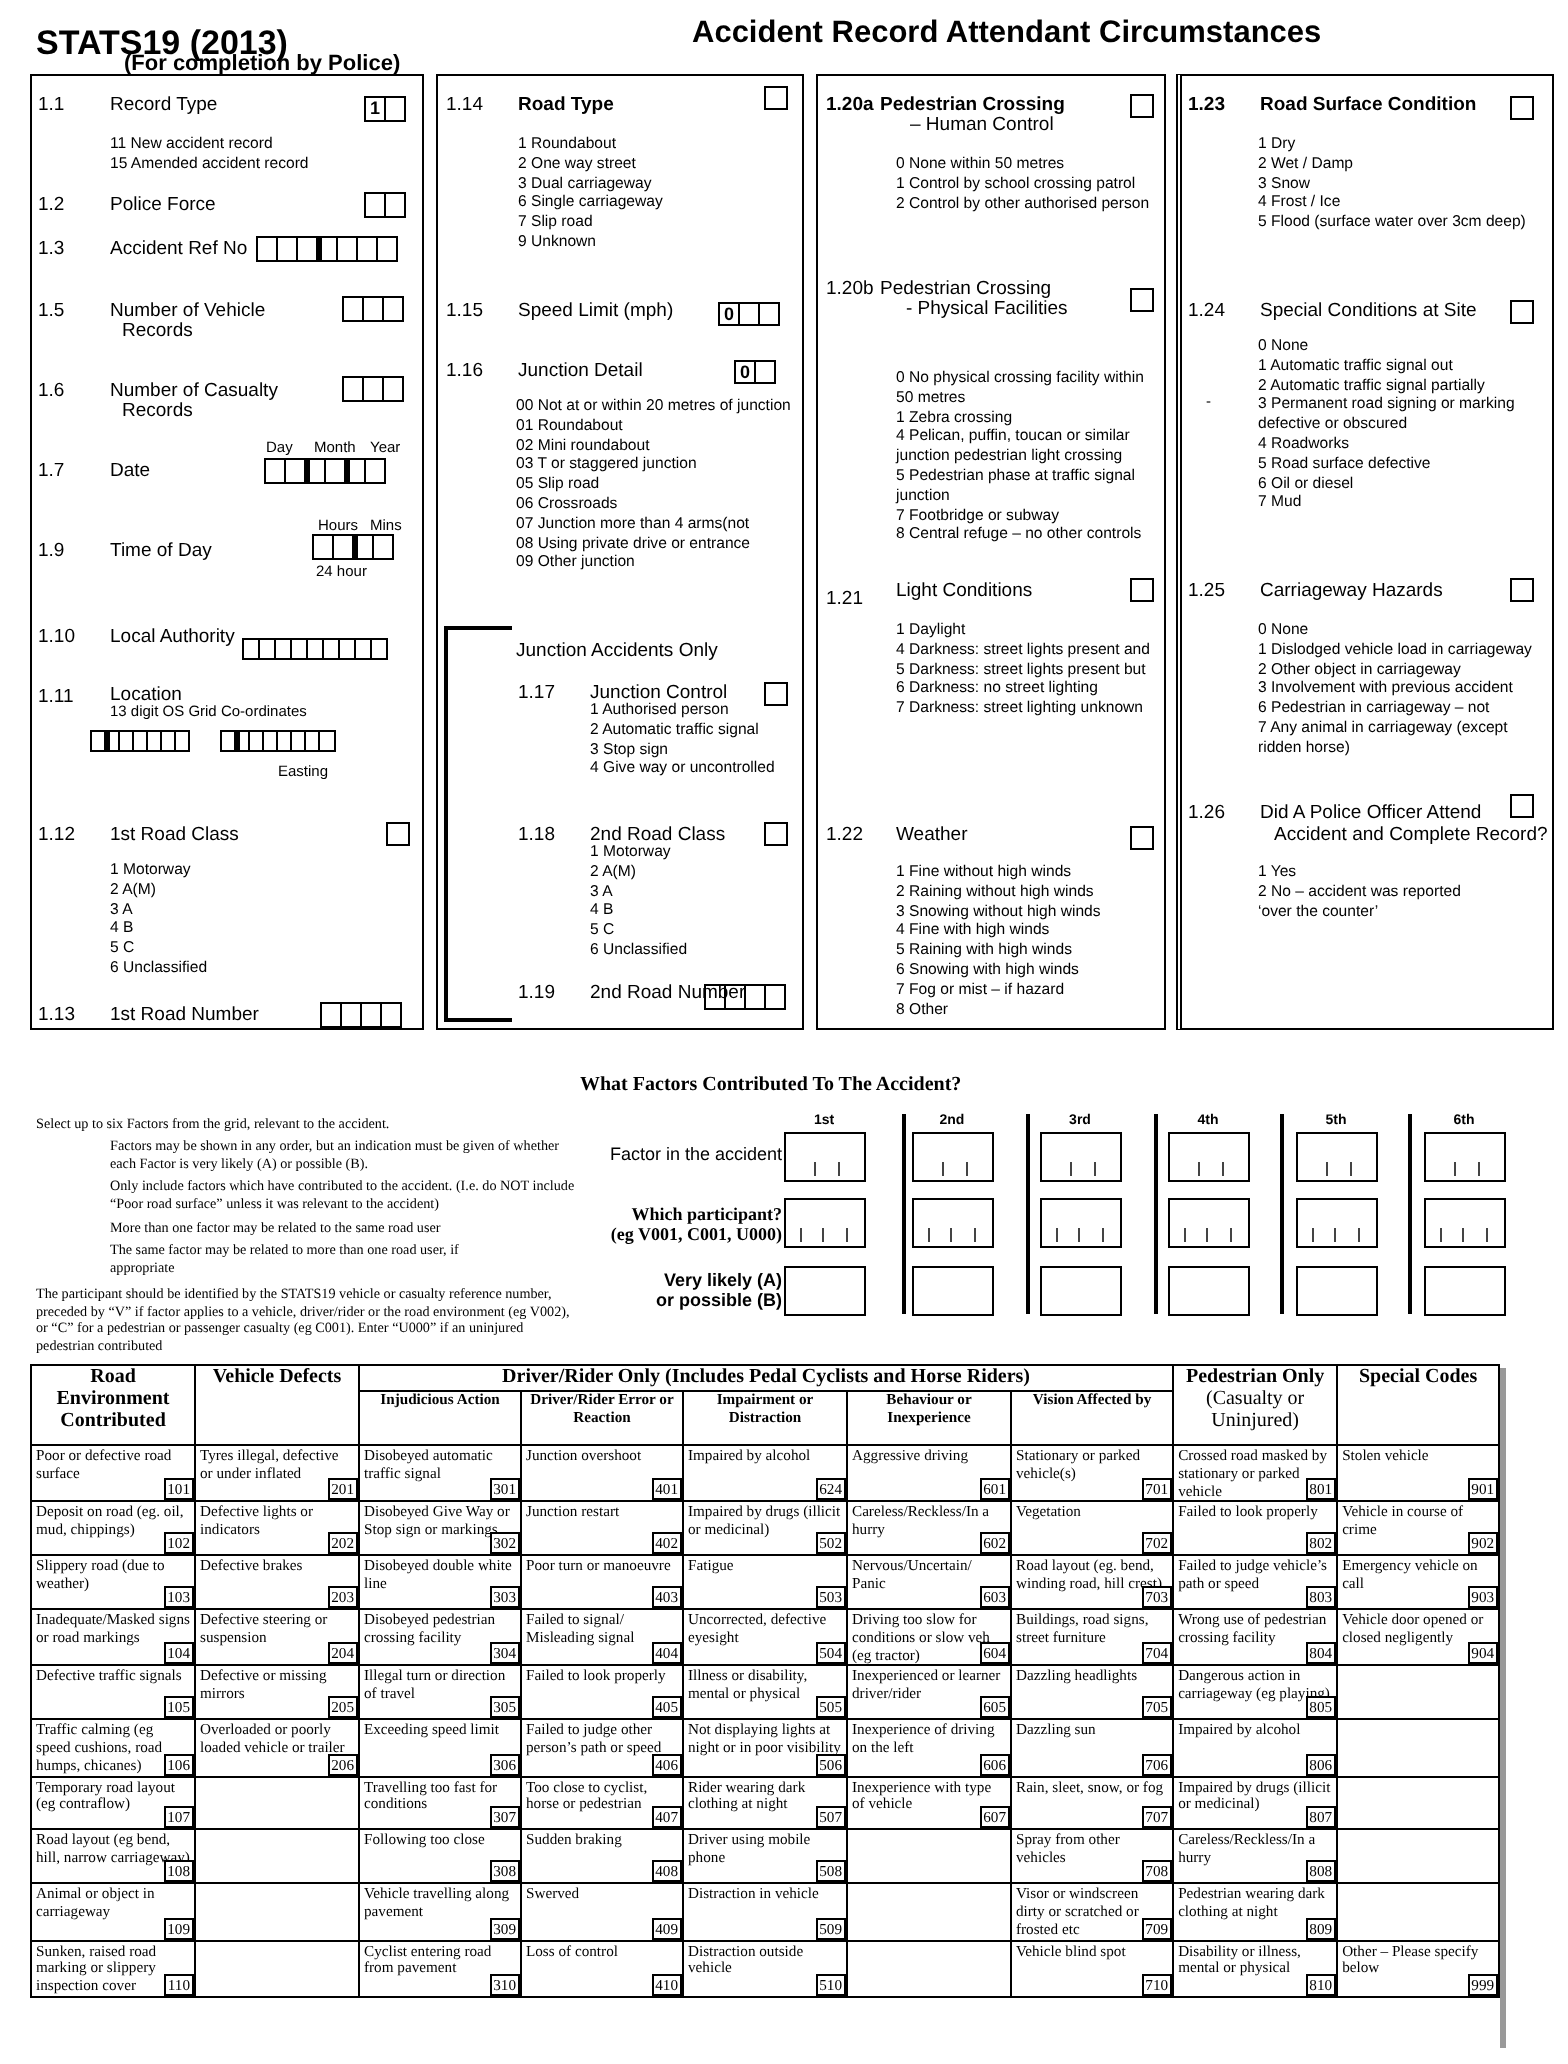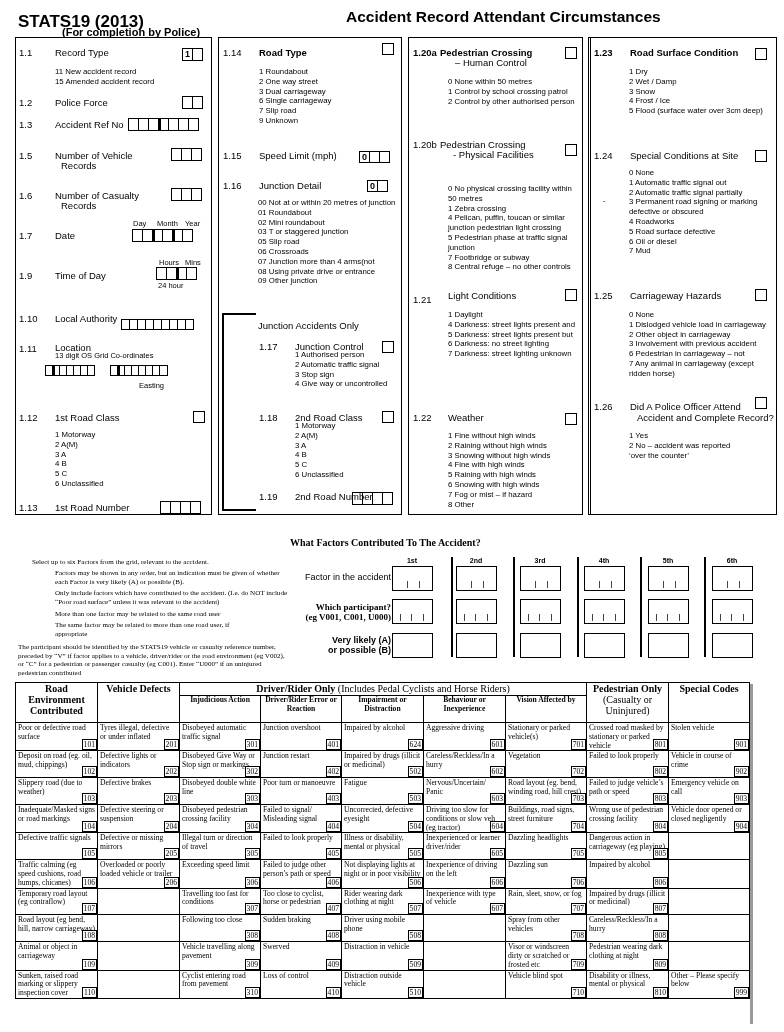--- a/index.html
+++ b/index.html
@@ -350,21 +350,21 @@
 <div class="q" style="left:637px;top:412px">Accident and Complete Record?</div>
 <div class="cb" style="left:755px;top:397px"></div>
 <div class="opts" style="left:629px;top:431px">
   <div>1  Yes</div>
   <div>2  No – accident was reported</div>
   <div>      ‘over the counter’</div>
 </div>
 
 <div class="abs ftitle">What Factors Contributed To The Accident?</div>
 
-<div class="instr" style="left:32px;top:558px;width:270px">Select up to six Factors from the grid, relevant to the accident.</div>
+<div class="instr" style="left:18px;top:558px;width:270px">Select up to six Factors from the grid, relevant to the accident.</div>
 <div class="instr" style="left:55px;top:569px;width:233px">Factors may be shown in any order, but an indication must be given of whether each Factor is very likely (A) or possible (B).</div>
 <div class="instr" style="left:55px;top:589px;width:233px">Only include factors which have contributed to the accident. (I.e. do NOT include “Poor road surface” unless it was relevant to the accident)</div>
 <div class="instr" style="left:55px;top:610px;width:233px">More than one factor may be related to the same road user</div>
 <div class="instr" style="left:55px;top:621px;width:200px">The same factor may be related to more than one road user, if appropriate</div>
 <div class="instr" style="left:18px;top:643px;width:270px">The participant should be identified by the STATS19 vehicle or casualty reference number, preceded by “V” if factor applies to a vehicle, driver/rider or the road environment (eg V002), or “C” for a pedestrian or passenger casualty (eg C001). Enter “U000” if an uninjured pedestrian contributed</div>
 
 <div class="rowlbl" style="left:296px;top:572px;width:95px">Factor in the accident</div>
 <div class="rowlbl serif" style="left:296px;top:602px;width:95px">Which participant?</div>
 <div class="rowlbl serif" style="left:296px;top:612px;width:95px">(eg V001, C001, U000)</div>
 <div class="rowlbl" style="left:296px;top:635px;width:95px;font-weight:bold">Very likely (A)</div>
@@ -453,21 +453,21 @@
       <col style="width:82px">
       <col style="width:82px">
       <col style="width:81px">
       <col style="width:82px">
       <col style="width:81px">
   </colgroup>
   <thead>
     <tr>
       <th rowspan="2" class="h1">Road Environment Contributed</th>
       <th rowspan="2" class="h1">Vehicle Defects</th>
-      <th colspan="5" class="h1" style="height:13px"><span>Driver/Rider Only</span> <span style="font-weight:normal">(Includes Pedal Cyclists and Horse Riders)</span></th>
+      <th colspan="5" class="h1" style="height:13px"><span>Driver/Rider Only</span> <span style="font-weight:bold">(Includes Pedal Cyclists and Horse Riders)</span></th>
       <th rowspan="2" class="h1">
           <div>Pedestrian Only</div>
           <div style="font-weight:normal">(Casualty or Uninjured)</div>
         </th>
       <th rowspan="2" class="h1">Special Codes</th>
     </tr>
     <tr style="height:27px">
       <th class="h2">Injudicious Action</th>
       <th class="h2">Driver/Rider Error or Reaction</th>
       <th class="h2">Impairment or Distraction</th>

